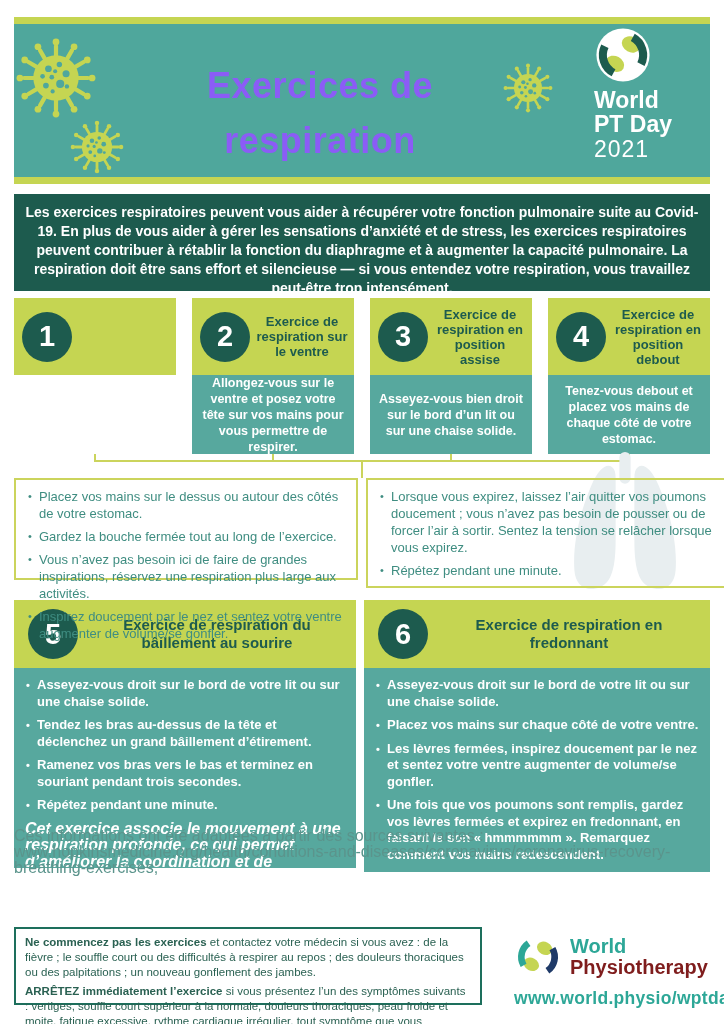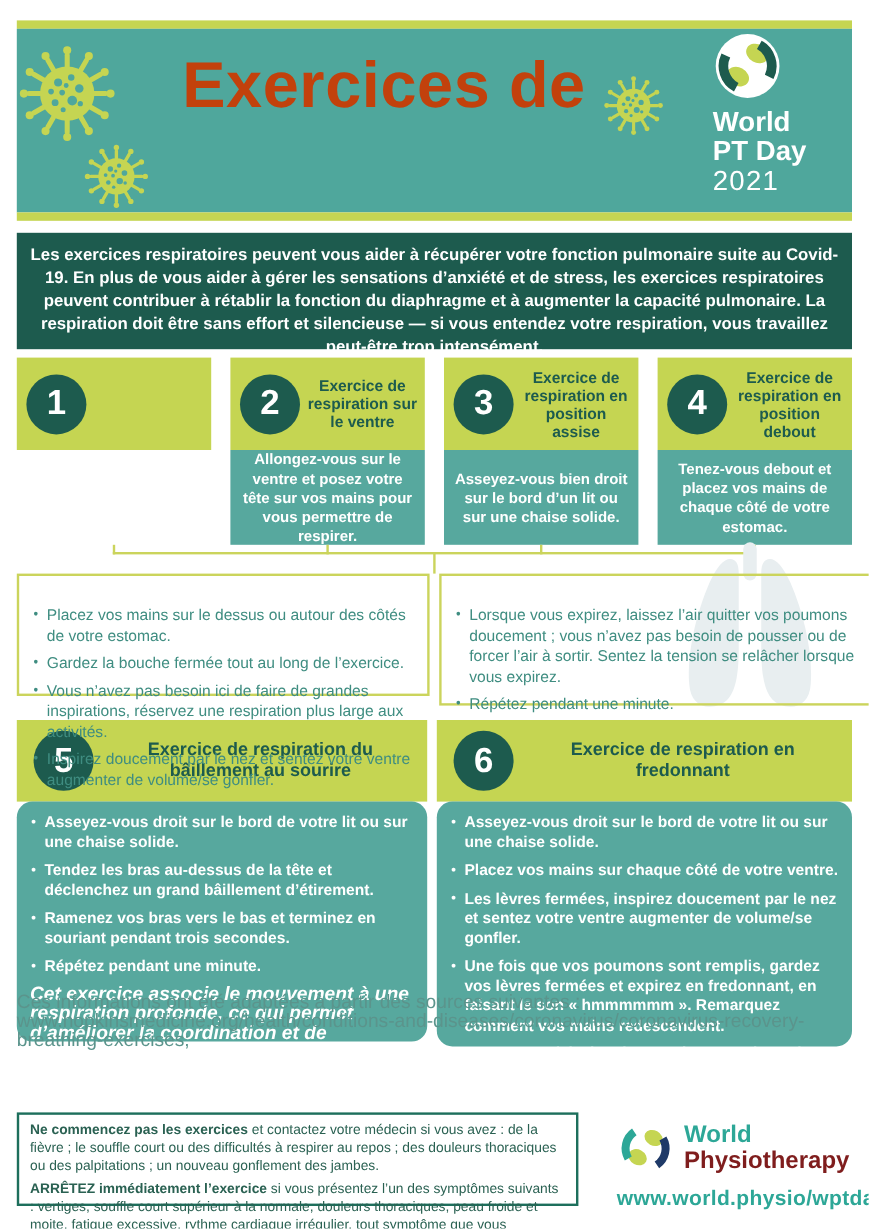--- a/index.html
+++ b/index.html
@@ -3,22 +3,22 @@
 <meta charset="utf-8">
 <style>
   html,body{margin:0;padding:0;background:#fff;}
   .page{position:relative;width:724px;height:1024px;background:#fff;overflow:hidden;
         font-family:"Liberation Sans",sans-serif;}
   .abs{position:absolute;}
 
   
   .bar{background:#c5d552;height:7px;left:14px;width:696px;}
   .header-teal{left:14px;top:24px;width:696px;height:153px;background:#4fa79c;overflow:hidden;}
-  .main-title{left:130px;top:44px;width:380px;text-align:center;color:#c2410c;
-              font-size:54px;font-weight:bold;line-height:55px;letter-spacing:.5px;}
+  .main-title{left:130px;top:58px;width:380px;text-align:center;color:#8b5cf6;
+              font-size:36px;font-weight:bold;line-height:55px;letter-spacing:.5px;}
   .ptday{left:594px;top:26px;width:110px;color:#fff;}
   .ptday .word{font-size:23px;font-weight:bold;line-height:24px;}
   .ptday .year{font-size:23px;font-weight:300;line-height:26px;letter-spacing:1px;}
 
   
   .intro{left:14px;top:194px;width:696px;height:97px;background:#1d5b4e;color:#fff;
          box-sizing:border-box;padding:9px 7px;text-align:center;
          font-size:14px;font-weight:bold;line-height:19px;}
   .intro b{display:block;}
 
@@ -32,33 +32,33 @@
                   line-height:15px;padding:0 6px;}
   .card-body{background:#57a89e;height:79px;display:flex;align-items:center;justify-content:center;
              color:#fff;font-size:12.5px;font-weight:600;line-height:16px;text-align:center;
              box-sizing:border-box;padding:4px 8px;}
 
   
   .conn{background:#cbd45c;}
 
   
   .stepbox{border:2px solid #cbd45c;box-sizing:border-box;background:transparent;z-index:2;}
-  ul.steps{margin:0;padding:24px 10px;list-style:none;color:#3f8d81;font-size:13px;line-height:17px;}
+  ul.steps{margin:0;padding:8px 10px;list-style:none;color:#3f8d81;font-size:13px;line-height:17px;}
   ul.steps li{padding-left:13px;position:relative;margin-bottom:6px;}
   ul.steps li:before{content:"•";position:absolute;left:2px;font-size:11px;}
 
   
   .lungs{z-index:1;}
 
   
   .bighead{background:#c5d552;height:68px;display:flex;align-items:center;box-sizing:border-box;}
   .bighead .num{margin-left:14px;}
   .bighead .ttl{flex:1;text-align:center;color:#1d5b4e;font-size:15px;font-weight:bold;
                 line-height:18px;padding:0 14px;}
-  .bigbody{background:#57a89e;color:#fff;box-sizing:border-box;padding:9px 11px;border-radius:13px;}
+  .bigbody{background:#57a89e;color:#fff;box-sizing:border-box;padding:9px 11px;}
   ul.wsteps{margin:0;padding:0;list-style:none;font-size:13px;font-weight:600;line-height:16.5px;}
   ul.wsteps li{padding-left:12px;position:relative;margin-bottom:7px;}
   ul.wsteps li:before{content:"•";position:absolute;left:1px;font-size:11px;}
   .note{font-size:16px;font-weight:600;line-height:16.5px;margin-top:2px;font-style:italic;}
 
   
   .sources{left:14px;top:828px;width:700px;color:#5b948c;font-size:16px;line-height:16px;}
   .warning{left:14px;top:927px;width:468px;height:78px;border:2px solid #1d6f5c;
            box-sizing:border-box;padding:6px 9px;color:#2a6152;font-size:11.5px;line-height:15px;}
   .warning p{margin:0 0 4px 0;}
@@ -127,20 +127,21 @@
       </svg>
     <svg class="abs" style="left:55px;top:95px;" width="56" height="56" viewBox="0 0 100 100">
         <use href="#virus-shape"></use>
       </svg>
     <svg class="abs" style="left:488px;top:38px;" width="52" height="52" viewBox="0 0 100 100">
         <use href="#virus-shape"></use>
       </svg>
   </div>
   <div class="abs main-title">
     <div>Exercices de</div>
+    <div>respiration</div>
   </div>
   <div class="abs ptday">
     <svg width="58" height="58" viewBox="0 0 72 72">
       <circle cx="36" cy="36" r="33" fill="#ffffff"></circle>
       <ellipse cx="46" cy="23" rx="12" ry="9.5" fill="#c5d552" transform="rotate(28 46 23)"></ellipse>
       <ellipse cx="26" cy="47" rx="12" ry="9.5" fill="#c5d552" transform="rotate(28 26 47)"></ellipse>
       <circle cx="36" cy="36" r="25" fill="none" stroke="#1d5b4e" stroke-width="10" stroke-dasharray="38 40.5" transform="rotate(118 36 36)"></circle>
     </svg>
     <div class="word">World</div>
     <div class="word">PT Day</div>

